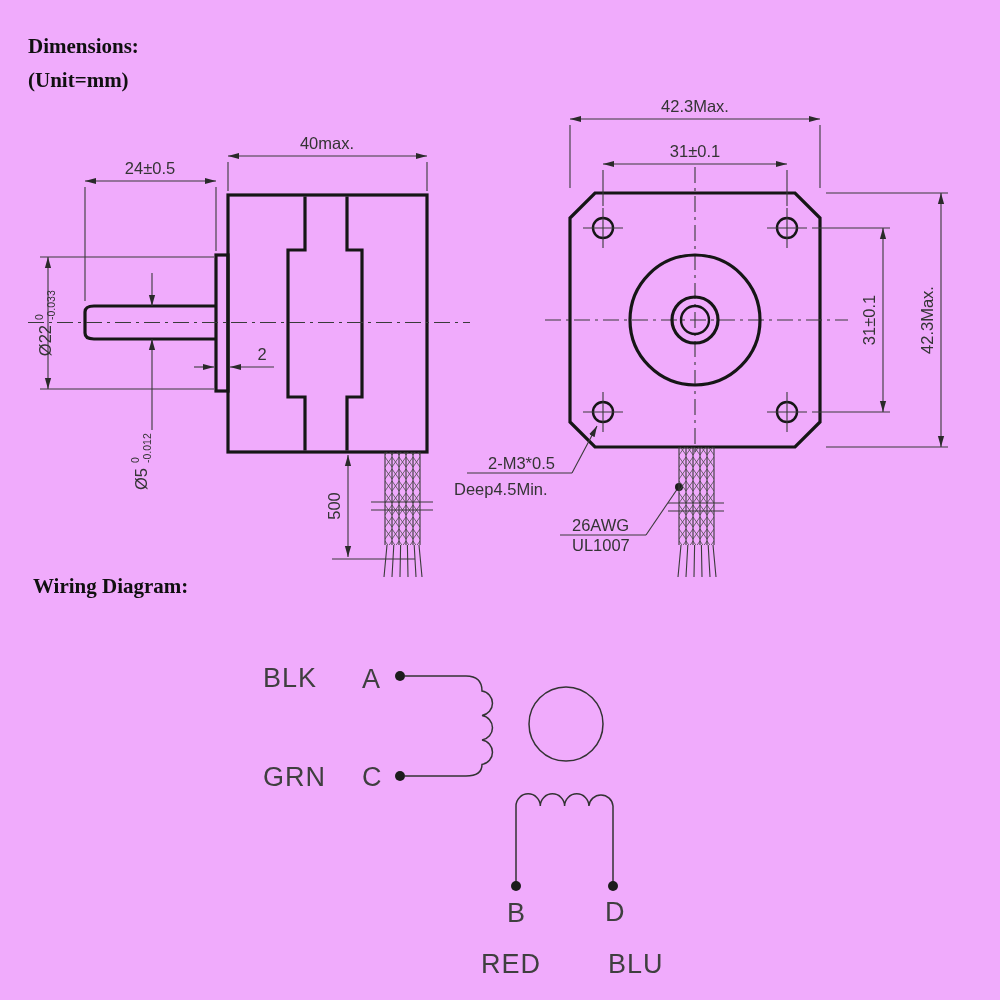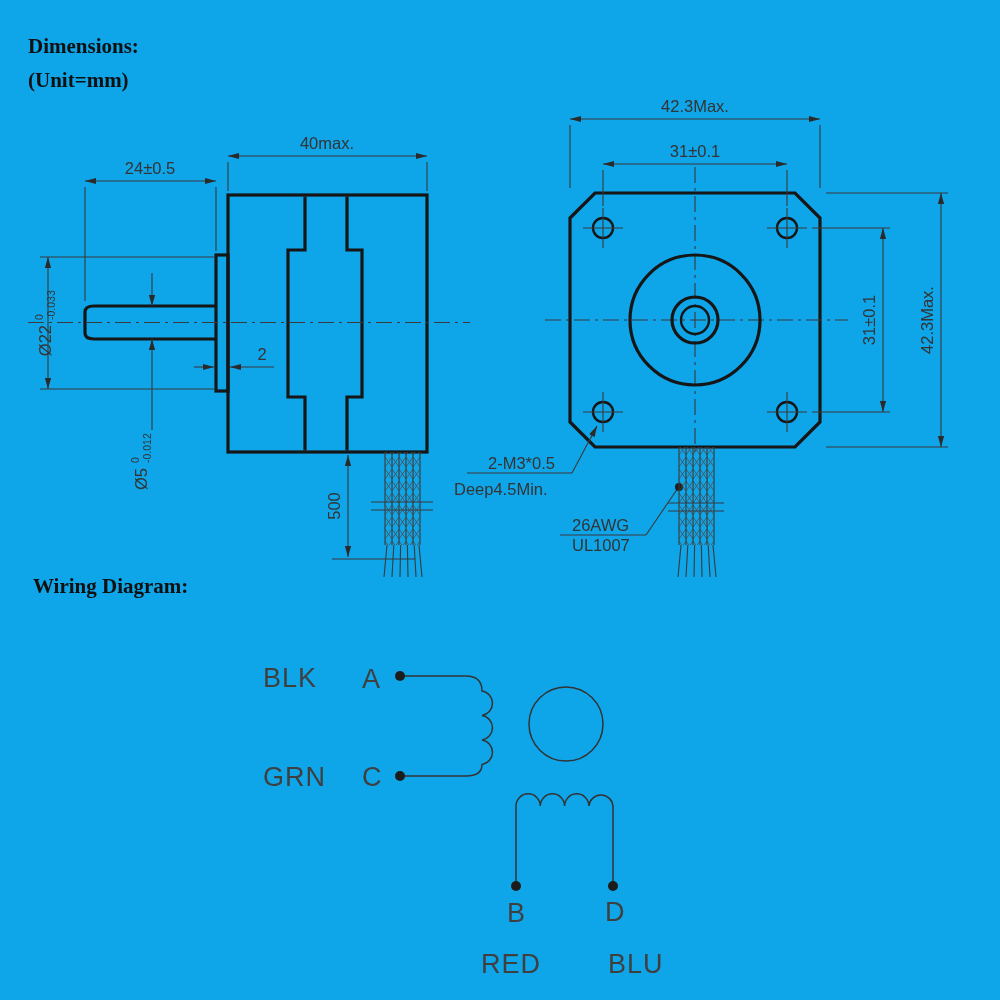--- a/index.html
+++ b/index.html
@@ -1,16 +1,16 @@
 <!DOCTYPE html>
 <html><head>
 <meta charset="utf-8">
 <style>
   html,body{margin:0;padding:0;background:#fff;}
-  .page{position:relative;width:1000px;height:1000px;background:#0ea5e9;overflow:hidden;}
+  .page{position:relative;width:1000px;height:1000px;background:#f0abfc;overflow:hidden;}
   svg{display:block;}
   
   .thick{stroke:#161616;stroke-width:3.2;fill:none;stroke-linejoin:miter;}
   .thick2{stroke:#161616;stroke-width:2.4;fill:none;}
   
   .thin{stroke:#3a3a3a;stroke-width:1.1;fill:none;}
   .dimline{stroke:#3a3a3a;stroke-width:1.1;fill:none;}
   .cl{stroke:#3a3a3a;stroke-width:1.1;fill:none;stroke-dasharray:16 5 3 5;}
   .wire{stroke:#333;stroke-width:1.5;fill:none;}
   .dot{fill:#1c1c1c;}

